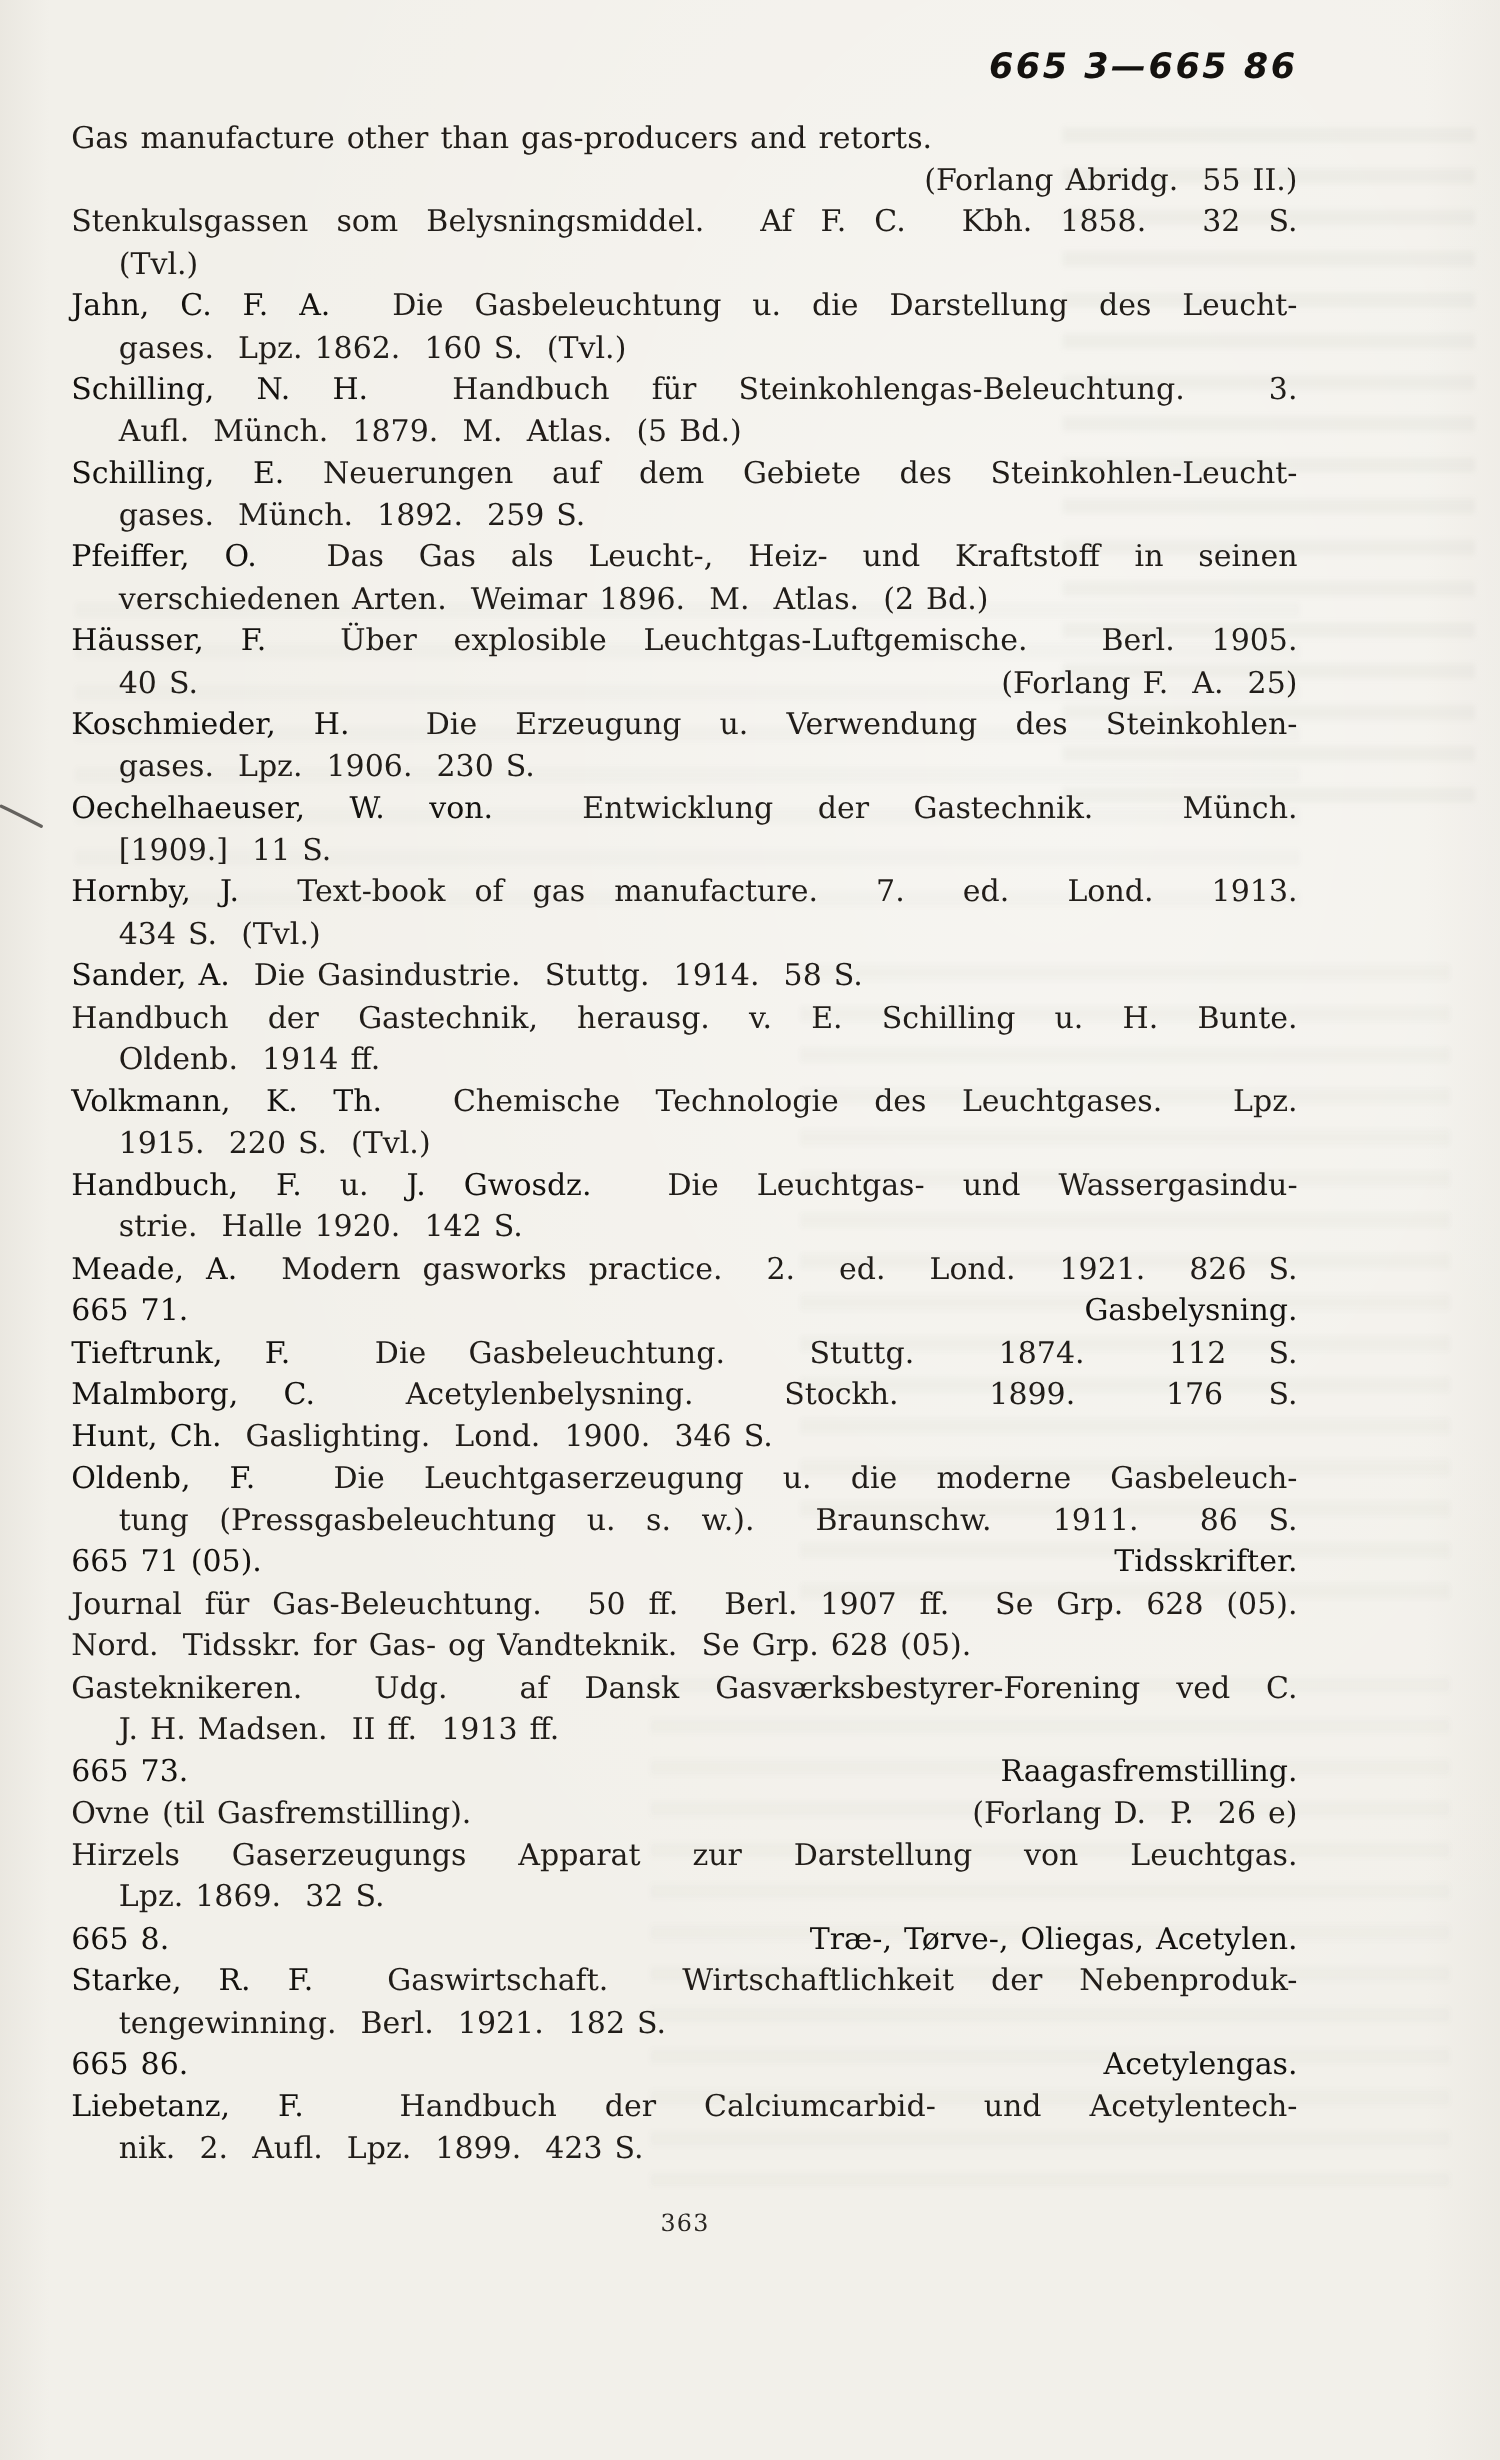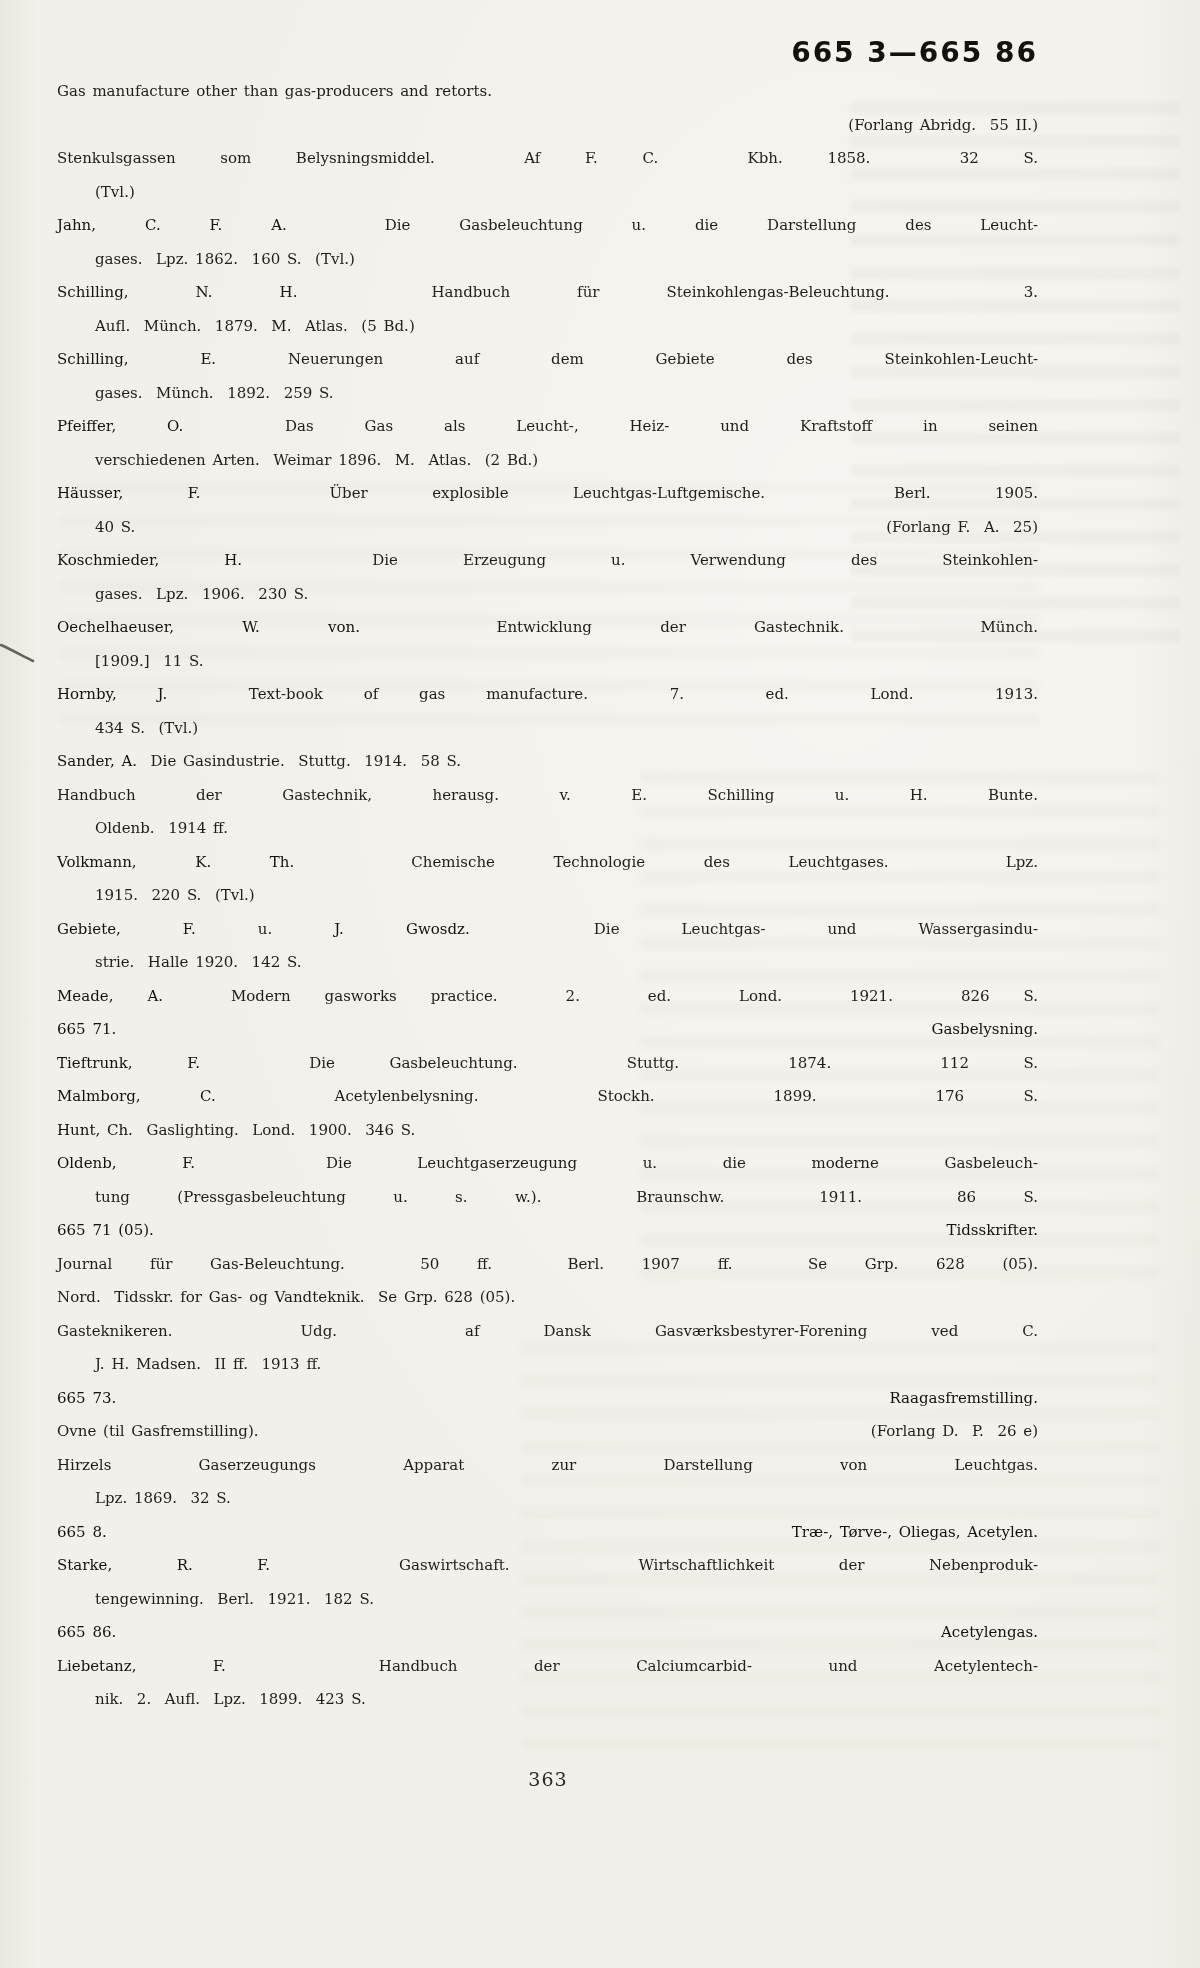--- a/index.html
+++ b/index.html
@@ -39,27 +39,28 @@
     position:absolute;
     top:36px;
     left:57px;
     width:981px;
     text-align:right;
     font-family:"DejaVu Sans","Liberation Sans",sans-serif;
     font-weight:bold;
     font-size:28px;
     letter-spacing:2px;
     color:#14120f;
+    font-style:italic;
   }
   .text-block{
     position:absolute;
-    top:75px;
+    top:94px;
     left:57px;
     width:981px;
-    font-size:15px;
+    font-size:24px;
     line-height:33.5px;
   }
   .line{
     white-space:pre-wrap;
     min-height:33.5px;
     word-spacing:2px;
   }
   .line .b{font-weight:normal;color:#14120f;}
   .line.indent{padding-left:38px;}
   .line.j{
@@ -122,21 +123,21 @@
       <div class="line indent"><span>gases.  Lpz.  1906.  230 S.</span></div>
       <div class="line j"><span class="b">Oechelhaeuser, W. von.</span><span>  Entwicklung der Gastechnik.  Münch.</span></div>
       <div class="line indent"><span>[1909.]  11 S.</span></div>
       <div class="line j"><span class="b">Hornby, J.</span><span>  Text-book of gas manufacture.  7.  ed.  Lond.  1913.</span></div>
       <div class="line indent"><span>434 S.  (Tvl.)</span></div>
       <div class="line"><span class="b">Sander, A.</span><span>  Die Gasindustrie.  Stuttg.  1914.  58 S.</span></div>
       <div class="line j"><span>Handbuch der Gastechnik, herausg. v. E. Schilling u. H. Bunte.</span></div>
       <div class="line indent"><span>Oldenb.  1914 ff.</span></div>
       <div class="line j"><span class="b">Volkmann, K. Th.</span><span>  Chemische Technologie des Leuchtgases.  Lpz.</span></div>
       <div class="line indent"><span>1915.  220 S.  (Tvl.)</span></div>
-      <div class="line j"><span class="b">Gebiete, F.</span><span> u. </span><span class="b">J. Gwosdz.</span><span>  Die Leuchtgas- und Wassergasindu-</span></div>
+      <div class="line j"><span class="b">Handbuch, F.</span><span> u. </span><span class="b">J. Gwosdz.</span><span>  Die Leuchtgas- und Wassergasindu-</span></div>
       <div class="line indent"><span>strie.  Halle 1920.  142 S.</span></div>
       <div class="line j"><span class="b">Meade, A.</span><span>  Modern gasworks practice.  2.  ed.  Lond.  1921.  826 S.</span></div>
       <div class="line split"><span class="lf"><span class="b">665 71.</span></span><span class="rt"><span class="b">Gasbelysning.</span></span></div>
       <div class="line j"><span class="b">Tieftrunk, F.</span><span>  Die Gasbeleuchtung.  Stuttg.  1874.  112 S.</span></div>
       <div class="line j"><span class="b">Malmborg, C.</span><span>  Acetylenbelysning.  Stockh.  1899.  176 S.</span></div>
       <div class="line"><span class="b">Hunt, Ch.</span><span>  Gaslighting.  Lond.  1900.  346 S.</span></div>
       <div class="line j"><span class="b">Oldenb, F.</span><span>  Die Leuchtgaserzeugung u. die moderne Gasbeleuch-</span></div>
       <div class="line indent j"><span>tung (Pressgasbeleuchtung u. s. w.).  Braunschw.  1911.  86 S.</span></div>
       <div class="line split"><span class="lf"><span class="b">665 71 (05).</span></span><span class="rt"><span class="b">Tidsskrifter.</span></span></div>
       <div class="line j"><span>Journal für Gas-Beleuchtung.  50 ff.  Berl. 1907 ff.  Se Grp. 628 (05).</span></div>

